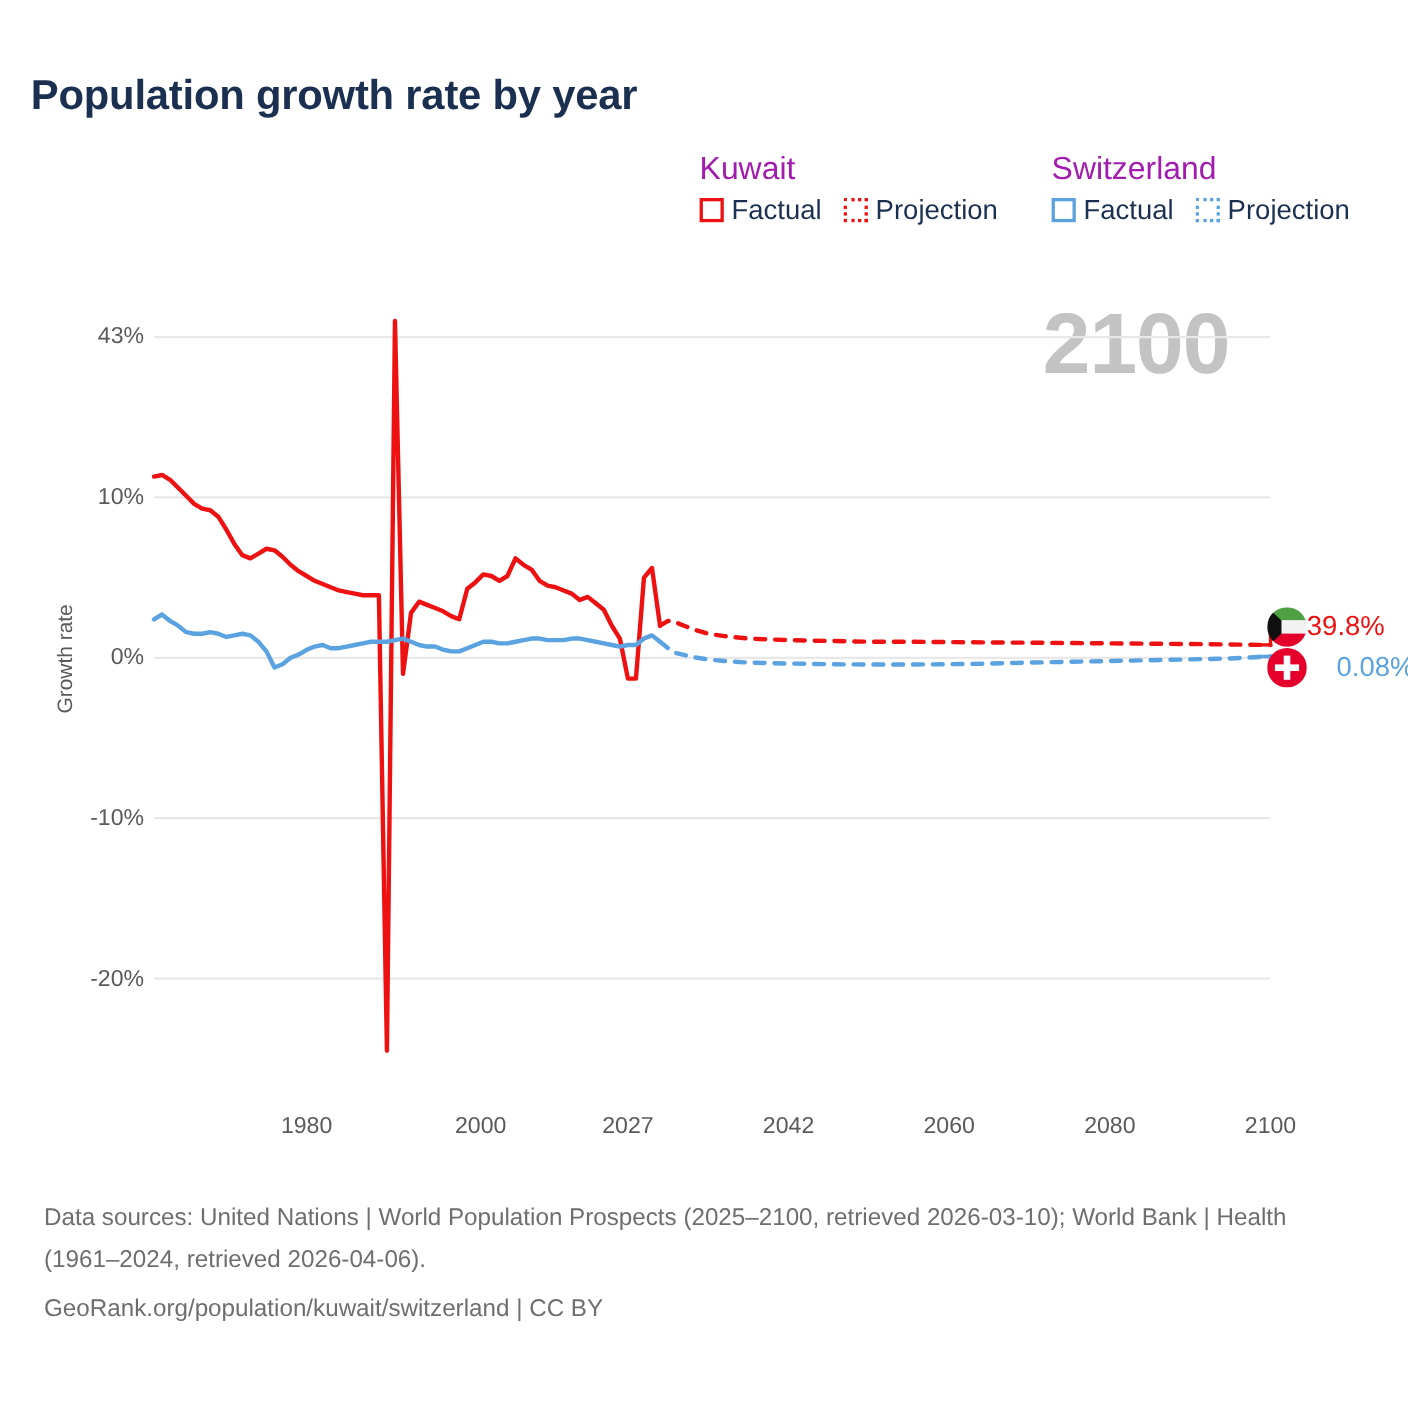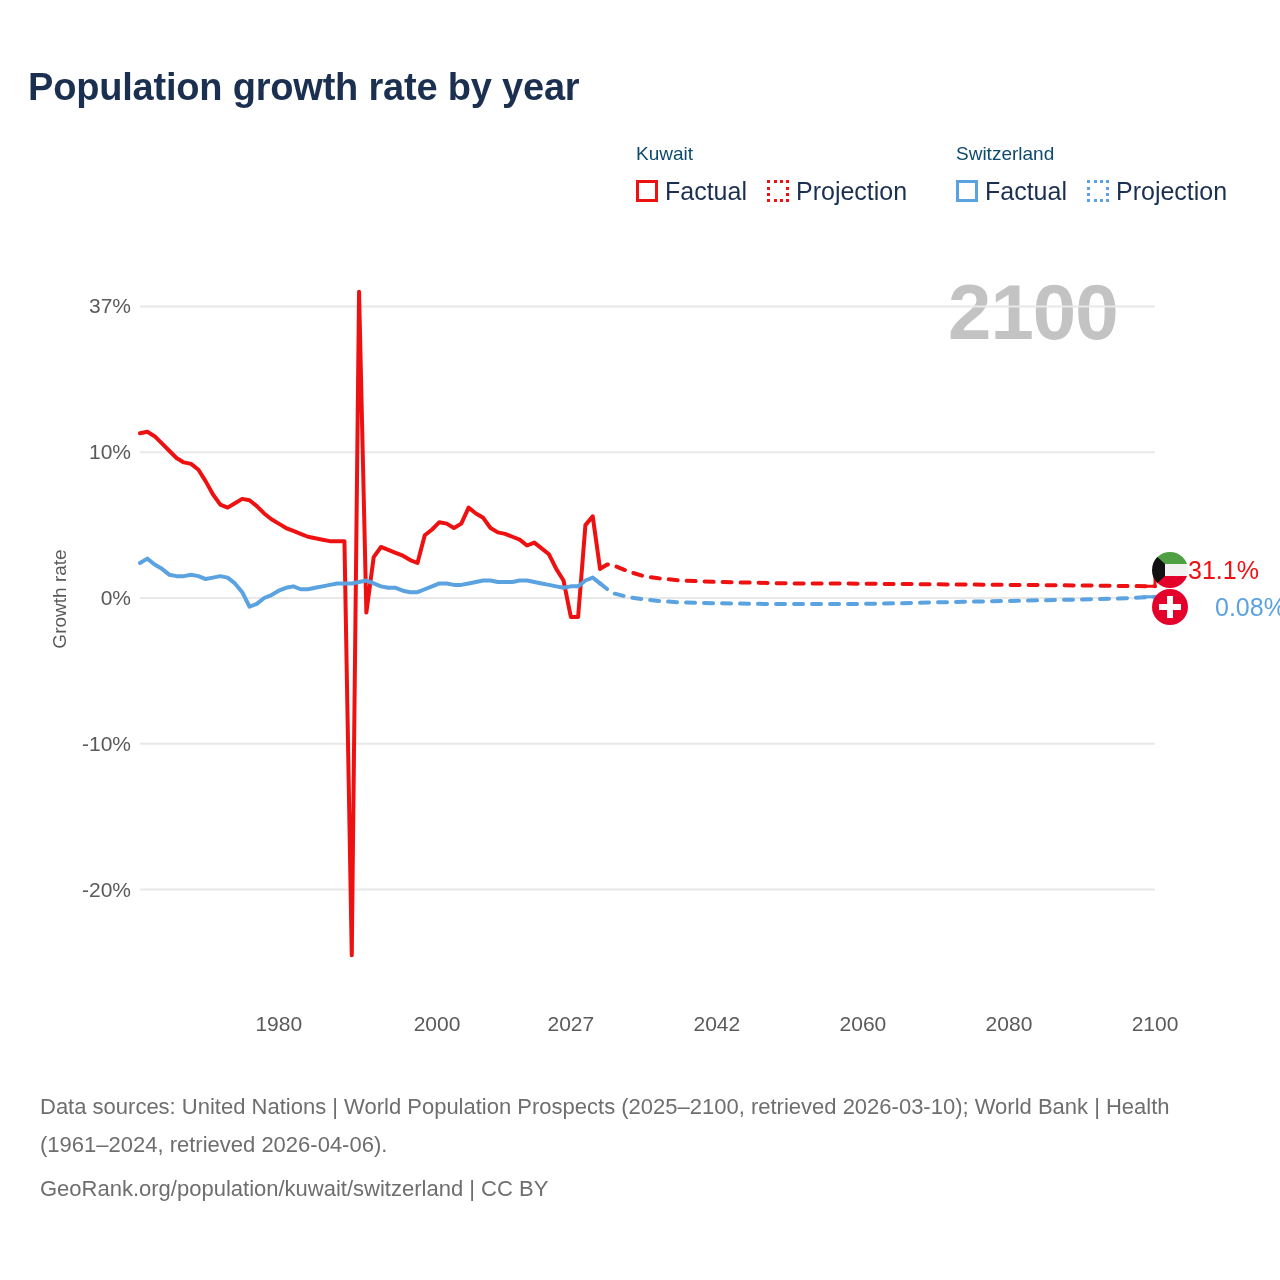--- a/index.html
+++ b/index.html
@@ -38,22 +38,22 @@
     width: 620px;
     height: 90px;
   }
   .legend-group {
     position: absolute;
     top: 0;
   }
   .legend-group.kuwait { left: 0px; }
   .legend-group.switzerland { left: 320px; }
   .legend-country {
-    font-size: 19px;
-    color: #0c4a6e;
+    font-size: 29px;
+    color: #a21caf;
     white-space: nowrap;
     line-height: 28px;
   }
   .legend-row {
     display: flex;
     align-items: flex-start;
     margin-top: 10px;
     white-space: nowrap;
   }
   .legend-item {
@@ -193,21 +193,21 @@
       <line x1="140" x2="1155" y1="889.6" y2="889.6" stroke="#e8e8e8" stroke-width="2"></line>
       <polyline points="140.00,433.25 147.30,431.79 154.60,436.16 161.91,443.45 169.21,450.74 176.51,458.03 183.81,462.41 191.12,463.86 198.42,469.70 205.72,481.36 213.02,494.48 220.32,504.69 227.63,507.60 234.93,503.23 242.23,498.86 249.53,500.31 256.83,506.15 264.14,513.44 271.44,519.27 278.74,523.64 286.04,528.02 293.35,530.93 300.65,533.85 307.95,536.76 315.25,538.22 322.55,539.68 329.86,541.14 337.16,541.14 344.46,541.14 351.76,955.21 359.06,291.82 366.37,612.58 373.67,557.18 380.97,546.97 388.27,549.89 395.58,552.80 402.88,555.72 410.18,560.09 417.48,563.01 424.78,535.31 432.09,529.47 439.39,522.18 446.69,523.64 453.99,528.02 461.29,523.64 468.60,507.60 475.90,513.44 483.20,517.81 490.50,528.02 497.81,532.39 505.11,533.85 512.41,536.76 519.71,539.68 527.01,545.51 534.32,542.60 541.62,548.43 548.92,554.26 556.22,568.84 563.53,580.50 570.83,616.95 578.13,616.95 585.43,525.10 592.73,516.35 600.04,568.84" fill="none" stroke="#ee1111" stroke-width="4" stroke-linejoin="round" stroke-linecap="round"></polyline>
       <polyline points="600.04,568.84 607.34,564.47 614.64,565.92 621.94,568.84 629.24,571.76 643.85,576.13 658.45,578.32 680.36,580.50 716.87,581.96 753.38,582.69 789.89,583.42 826.40,583.42 862.91,583.71 899.42,584.00 935.94,584.29 972.45,584.59 1008.96,584.88 1045.47,585.17 1081.98,585.46 1118.49,585.90 1155.00,586.34" fill="none" stroke="#ee1111" stroke-width="4" stroke-linejoin="round" stroke-linecap="round" stroke-dasharray="9 9"></polyline>
       <polyline points="140.00,563.01 147.30,558.63 154.60,564.47 161.91,568.84 169.21,574.67 176.51,576.13 183.81,576.13 191.12,574.67 198.42,576.13 205.72,579.05 213.02,577.59 220.32,576.13 227.63,577.59 234.93,583.42 242.23,592.17 249.53,606.75 256.83,603.83 264.14,598.00 271.44,595.08 278.74,590.71 286.04,587.79 293.35,586.34 300.65,589.25 307.95,589.25 315.25,587.79 322.55,586.34 329.86,584.88 337.16,583.42 344.46,583.42 351.76,583.42 359.06,581.96 366.37,580.50 373.67,583.42 380.97,586.34 388.27,587.79 395.58,587.79 402.88,590.71 410.18,592.17 417.48,592.17 424.78,589.25 432.09,586.34 439.39,583.42 446.69,583.42 453.99,584.88 461.29,584.88 468.60,583.42 475.90,581.96 483.20,580.50 490.50,580.50 497.81,581.96 505.11,581.96 512.41,581.96 519.71,580.50 527.01,580.50 534.32,581.96 541.62,583.42 548.92,584.88 556.22,586.34 563.53,587.79 570.83,586.34 578.13,586.34 585.43,580.50 592.73,577.59 600.04,583.42" fill="none" stroke="#5ba3e0" stroke-width="4" stroke-linejoin="round" stroke-linecap="round"></polyline>
       <polyline points="600.04,583.42 607.34,589.25 614.64,593.63 629.24,597.27 643.85,599.46 658.45,600.92 680.36,602.37 716.87,603.25 753.38,603.83 789.89,604.12 826.40,604.12 862.91,603.83 899.42,603.25 935.94,602.37 972.45,601.64 1008.96,600.92 1045.47,600.19 1081.98,599.46 1118.49,598.58 1155.00,596.83" fill="none" stroke="#5ba3e0" stroke-width="4" stroke-linejoin="round" stroke-linecap="round" stroke-dasharray="9 9"></polyline>
       <polyline points="1143,586.336 1155,586.336 1155,570" fill="none" stroke="#ee1111" stroke-width="3"></polyline>
       <polyline points="1143,596.8336 1155,596.8336 1155,607" fill="none" stroke="#5ba3e0" stroke-width="3"></polyline>
     </svg>
 
   <div id="ytick-layer">
-      <div class="ytick" style="top: 306.4px;">37%</div>
+      <div class="ytick" style="top: 306.4px;">43%</div>
       <div class="ytick" style="top: 452.2px;">10%</div>
       <div class="ytick" style="top: 598px;">0%</div>
       <div class="ytick" style="top: 743.8px;">-10%</div>
       <div class="ytick" style="top: 889.6px;">-20%</div>
     </div>
   <div id="xtick-layer">
       <div class="xtick" style="left: 278.741px;">1980</div>
       <div class="xtick" style="left: 437px; text-align: right;">2000</div>
       <div class="xtick" style="left: 570.827px;">2027</div>
       <div class="xtick" style="left: 716.871px;">2042</div>
@@ -220,21 +220,21 @@
           <rect x="0" y="0" width="36" height="12" fill="#4f9f43"></rect>
           <rect x="0" y="12" width="36" height="12" fill="#f2f2f2"></rect>
           <rect x="0" y="24" width="36" height="12" fill="#e4002b"></rect>
           <polygon points="0,0 13,12 13,24 0,36" fill="#111111"></polygon>
         </svg></div>
       <div class="flag" style="left: 1152px; top: 607px;"><svg viewBox="0 0 36 36" width="36" height="36">
           <rect x="0" y="0" width="36" height="36" fill="#e4002b"></rect>
           <rect x="15" y="7" width="6" height="22" fill="#ffffff"></rect>
           <rect x="7" y="15" width="22" height="6" fill="#ffffff"></rect>
         </svg></div>
-      <div class="endlabel kw" style="left: 1188px; top: 570px;">31.1%</div>
+      <div class="endlabel kw" style="left: 1188px; top: 570px;">39.8%</div>
       <div class="endlabel ch" style="left: 1188px; top: 607px;">0.08%</div>
     </div>
 
   <div class="footer">
     <div class="line1">Data sources: United Nations | World Population Prospects (2025–2100, retrieved 2026-03-10); World Bank | Health (1961–2024, retrieved 2026-04-06).</div>
     <div class="line2">GeoRank.org/population/kuwait/switzerland | CC BY</div>
   </div>
 </div>
 
 </body></html>

